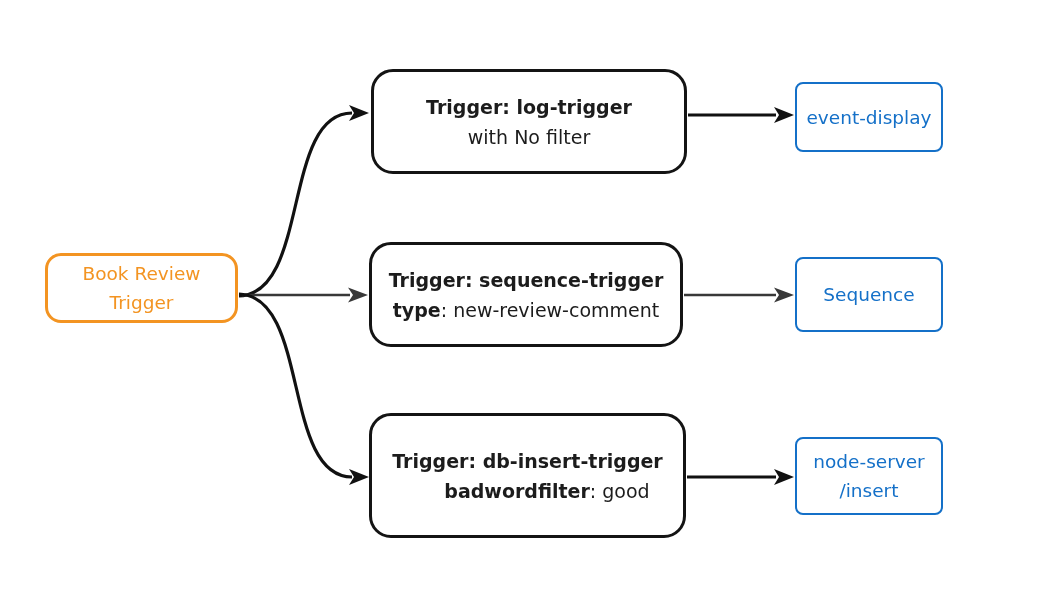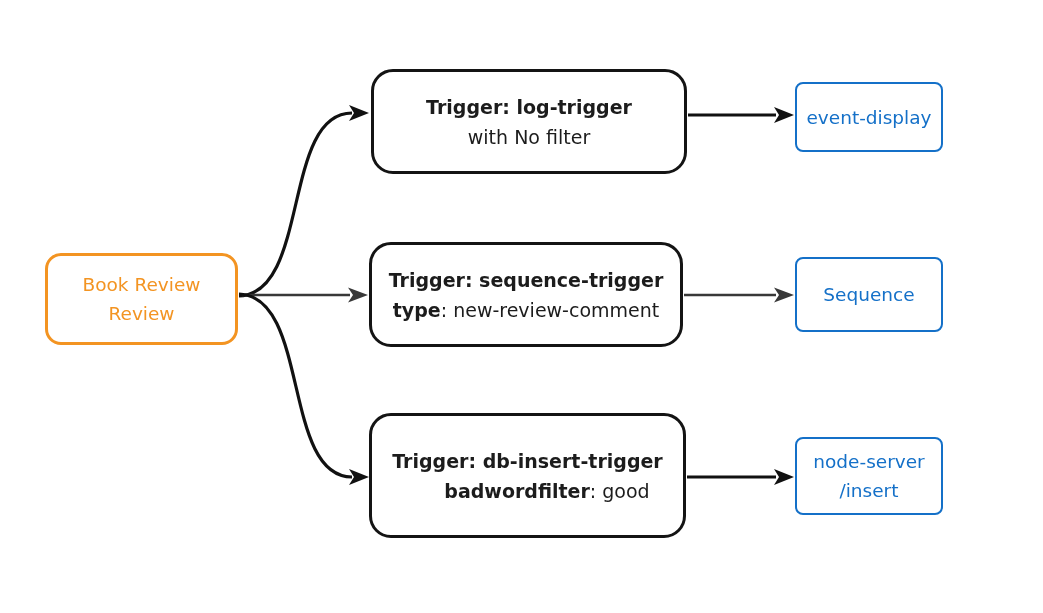--- a/index.html
+++ b/index.html
@@ -21,21 +21,21 @@
     box-sizing: border-box;
     display: flex;
     flex-direction: column;
     align-items: center;
     justify-content: center;
     text-align: center;
     background: #ffffff;
   }
   .node .line { display: block; }
   .broker {
-    left: 45px; top: 253px; width: 193px; height: 92px;
+    left: 45px; top: 253px; width: 193px; height: 70px;
     border: 3px solid var(--broker-accent, #F39422);
     border-radius: 16px;
     color: var(--broker-accent, #F39422);
     font-size: 18.5px;
     line-height: 29px;
   }
   .trigger {
     border: 3px solid #141414;
     border-radius: 22px;
     color: #1c1c1c;
@@ -79,21 +79,21 @@
 
     <path d="M 684 295 L 776 295" stroke="#383838" stroke-width="2.6" fill="none"></path>
     <polygon points="794,295 774,287.5 779,295 774,302.5" fill="#383838"></polygon>
 
     <path d="M 687 477 L 776 477" stroke="#111111" stroke-width="3" fill="none"></path>
     <polygon points="794,477 774,469 779,477 774,485" fill="#111111"></polygon>
   </svg>
 
   <div class="node broker">
     <span class="line">Book Review</span>
-    <span class="line">Review</span>
+    <span class="line">Trigger</span>
   </div>
 
   <div class="node trigger t1">
     <span class="line b">Trigger: log-trigger</span>
     <span class="line">with No filter</span>
   </div>
 
   <div class="node trigger t2">
     <span class="line b">Trigger: sequence-trigger</span>
     <span class="line"><span class="b">type</span><span>: new-review-comment</span></span>

